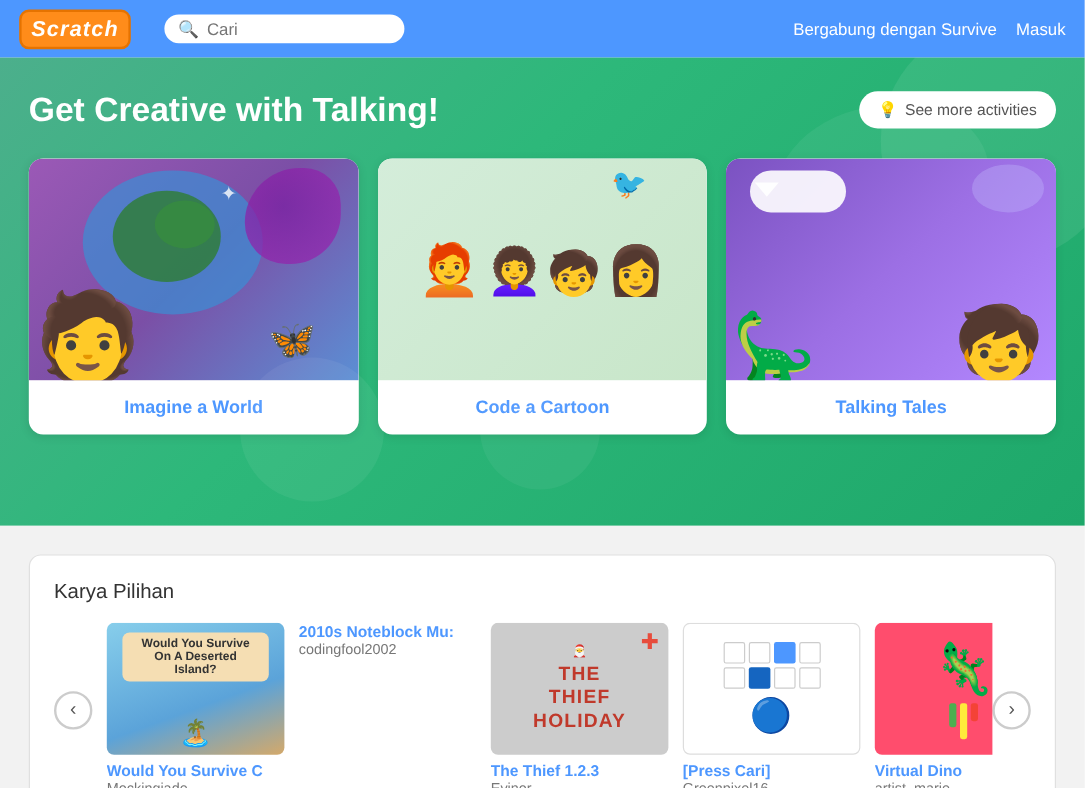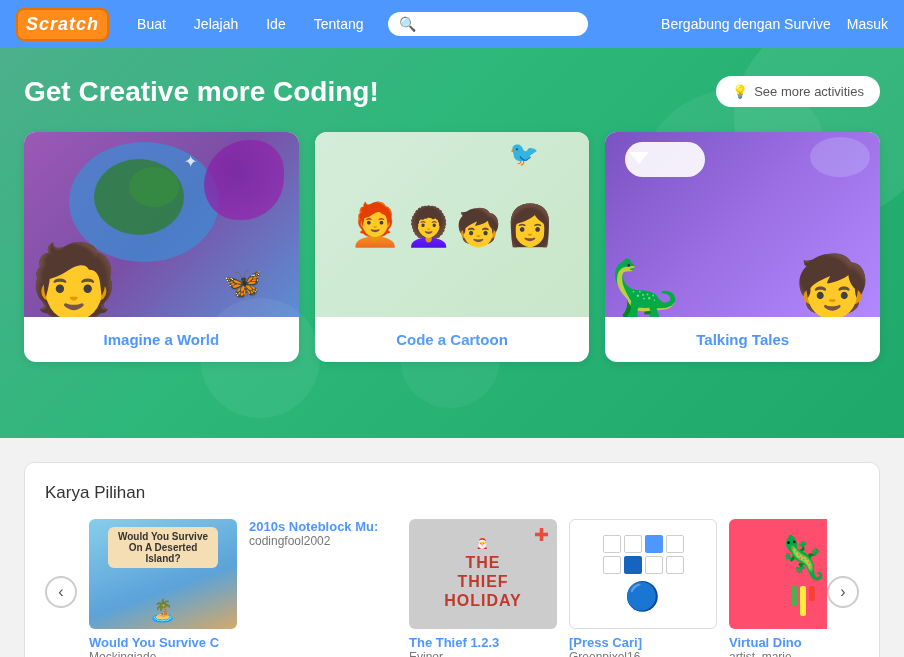--- a/index.html
+++ b/index.html
@@ -295,39 +295,34 @@
       background: rgba(255,255,255,0.05);
       border-radius: 50%;
       bottom: 30px; left: 400px;
     }
   </style>
 </head>
 <body>
 
 <nav class="navbar">
   <div class="scratch-logo">Scratch</div>
-  <div class="nav-links">
-    <span class="nav-link">Buat</span>
-    <span class="nav-link">Jelajah</span>
-    <span class="nav-link">Ide</span>
-    <span class="nav-link">Tentang</span>
-  </div>
   <div class="search-bar">
     <span class="search-icon-wrap">🔍</span>
+    <input type="text" placeholder="Cari" style="">
   </div>
   <div class="nav-right">
     <span class="nav-right-link">Bergabung dengan Survive</span>
     <span class="nav-right-link">Masuk</span>
   </div>
 </nav>
 
 <section class="hero">
   <div class="blob1"></div>
   <div class="blob2"></div>
-  <h1 class="hero-title">Get Creative more Coding!</h1>
+  <h1 class="hero-title">Get Creative with Talking!</h1>
   <button class="see-more-btn">
     <span>💡</span>
     <span>See more activities</span>
   </button>
   <div class="activity-cards">
 
     <div class="activity-card">
       <div class="activity-card-img">
         <div class="card-imagine">
 
@@ -387,21 +382,21 @@
 
 <section class="featured-section">
   <div class="featured-container">
     <h2 class="featured-title">Karya Pilihan</h2>
     <div class="featured-row">
       <button class="carousel-btn">‹</button>
       <div class="project-cards">
 
         <div class="project-card">
           <div class="project-thumb thumb-survive">
-            <div style="position:absolute;top:8px;left:50%;transform:translateX(-50%);background:#f5deb3;border-radius:6px;padding:4px 8px;text-align:center;font-size:10px;font-weight:bold;color:#333;width:110px;">
+            <div style="position:absolute;top:8px;left:50%;transform:translateX(-50%);background:#f5deb3;border-radius:6px;padding:4px 8px;text-align:center;font-size:10px;font-weight:bold;color:#333;width:122px;">
               Would You Survive<br>On A Deserted Island?
             </div>
             <div style="position:absolute;bottom:5px;left:50%;transform:translateX(-50%);font-size:22px;">🏝️</div>
           </div>
           <div class="project-name">Would You Survive C</div>
           <div class="project-author">Mockingjade</div>
         </div>
 
         <div class="project-card">
           <div class="project-name">2010s Noteblock Mu:</div>

